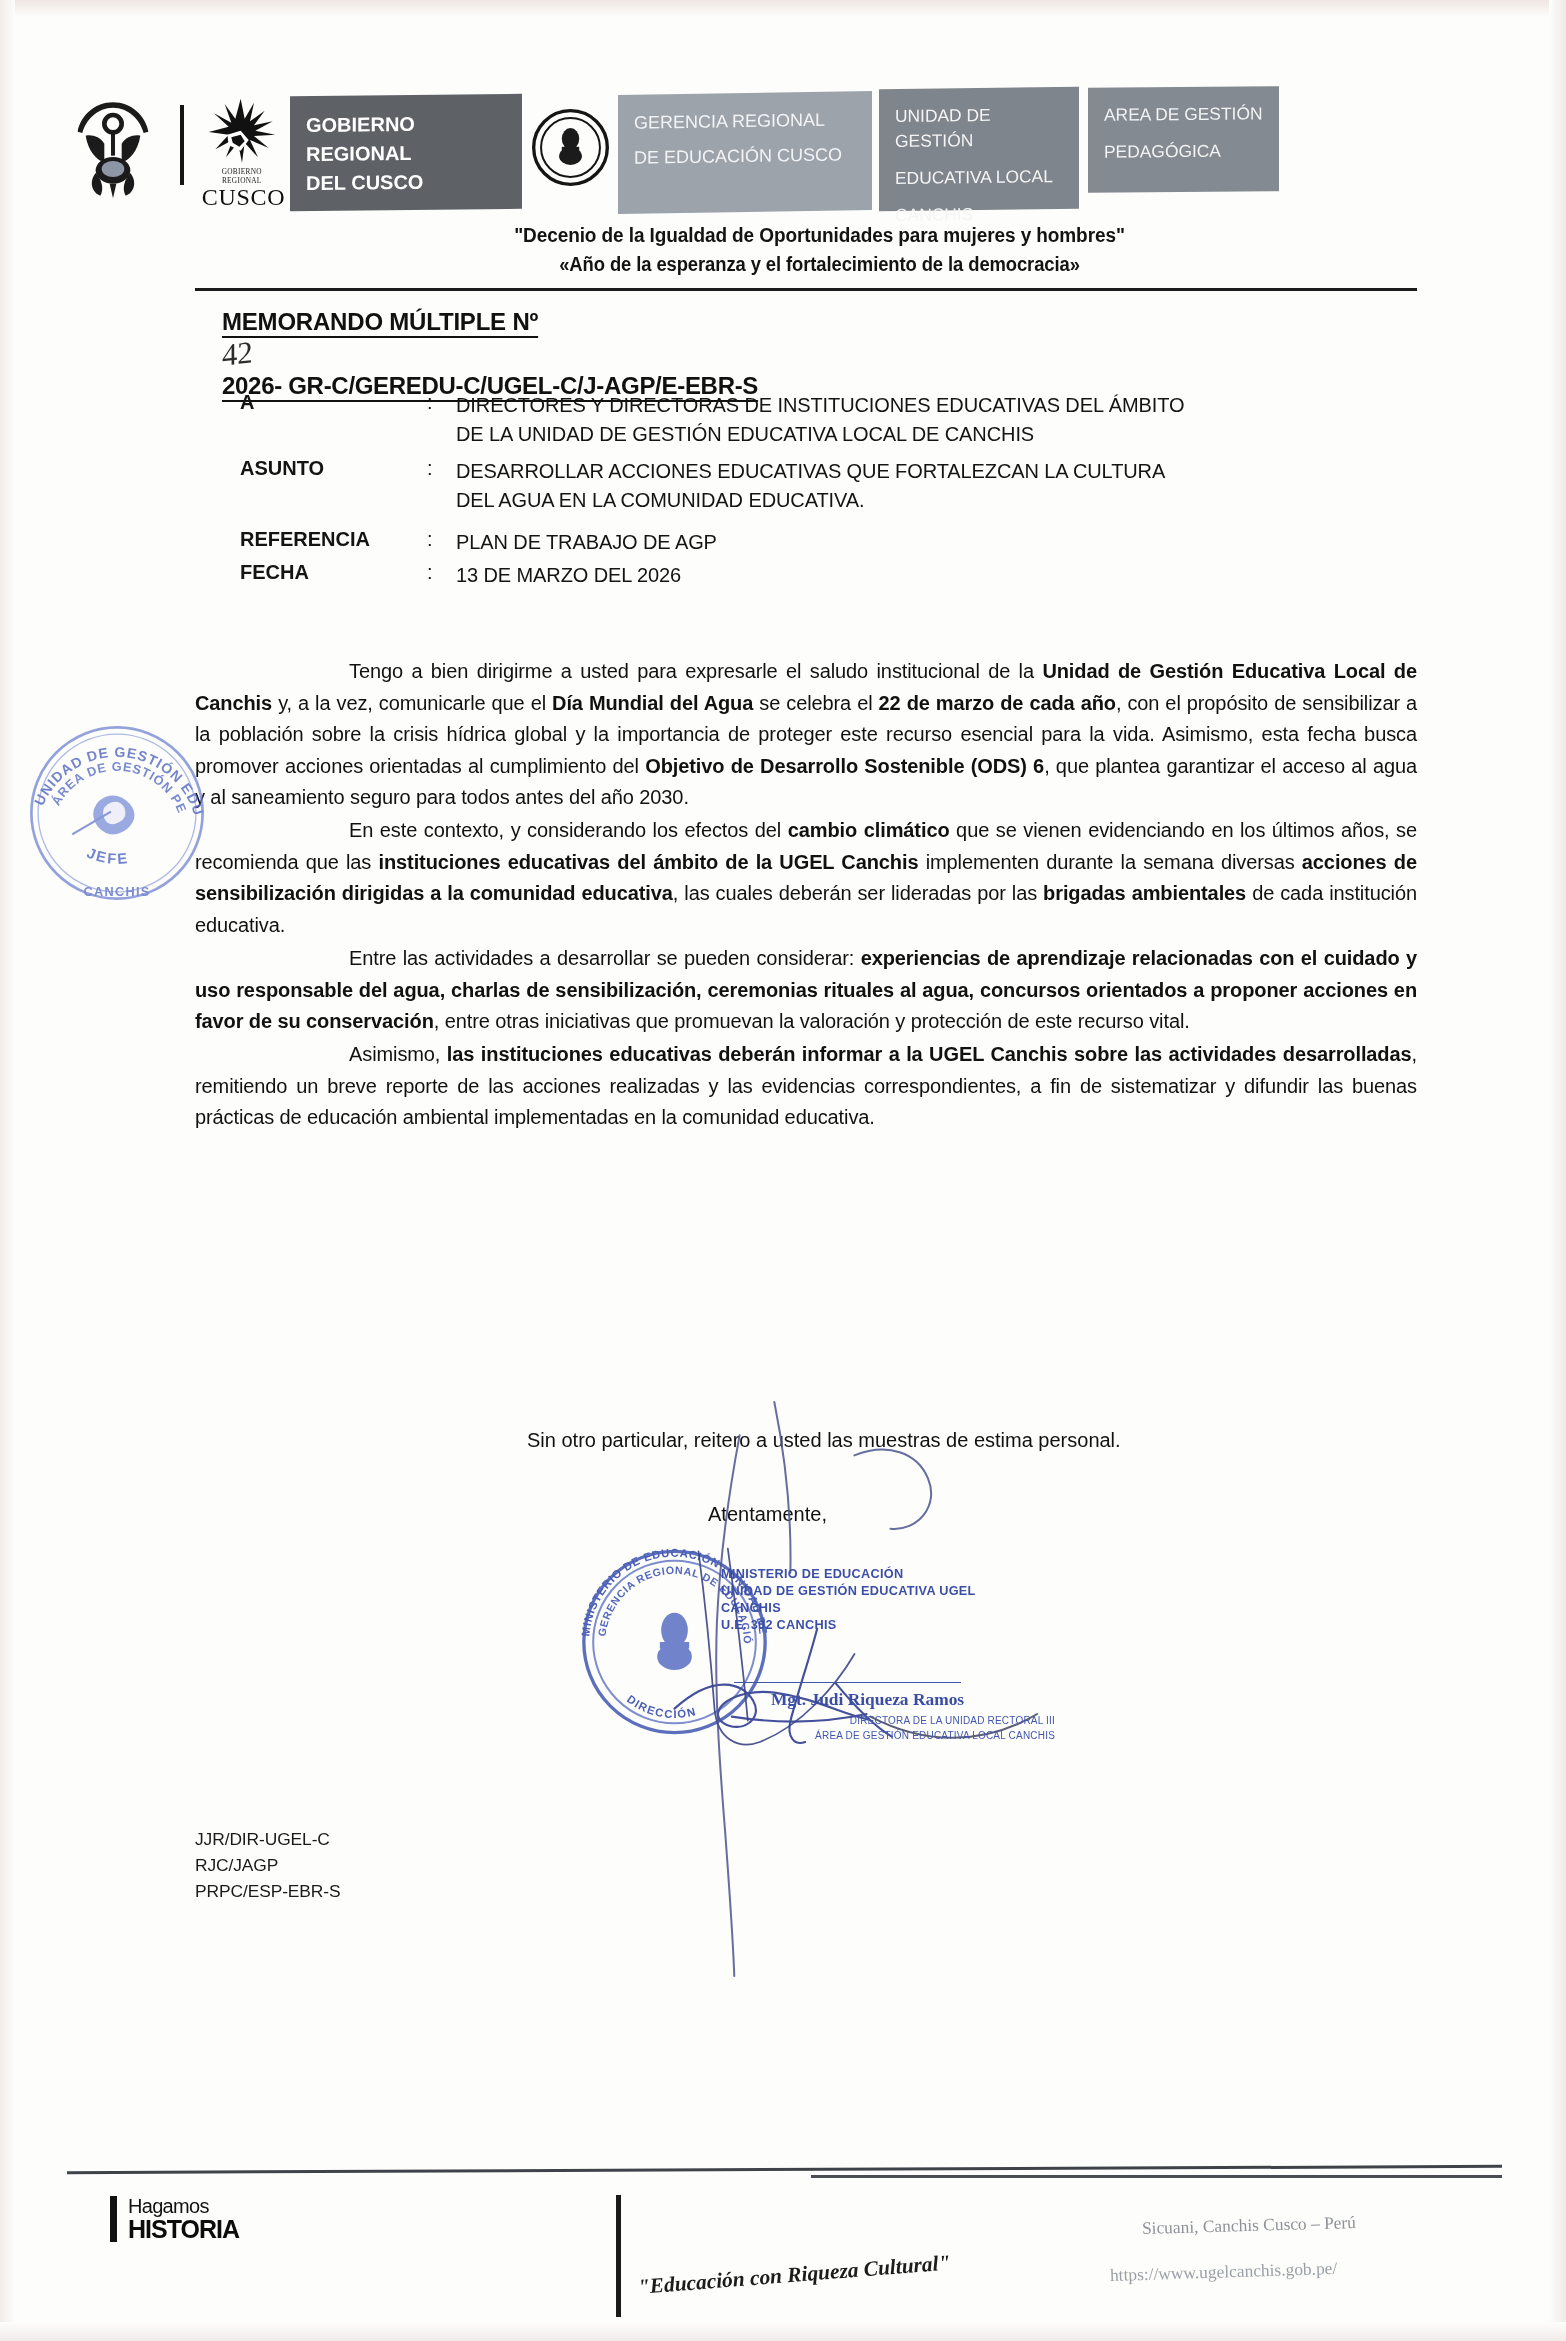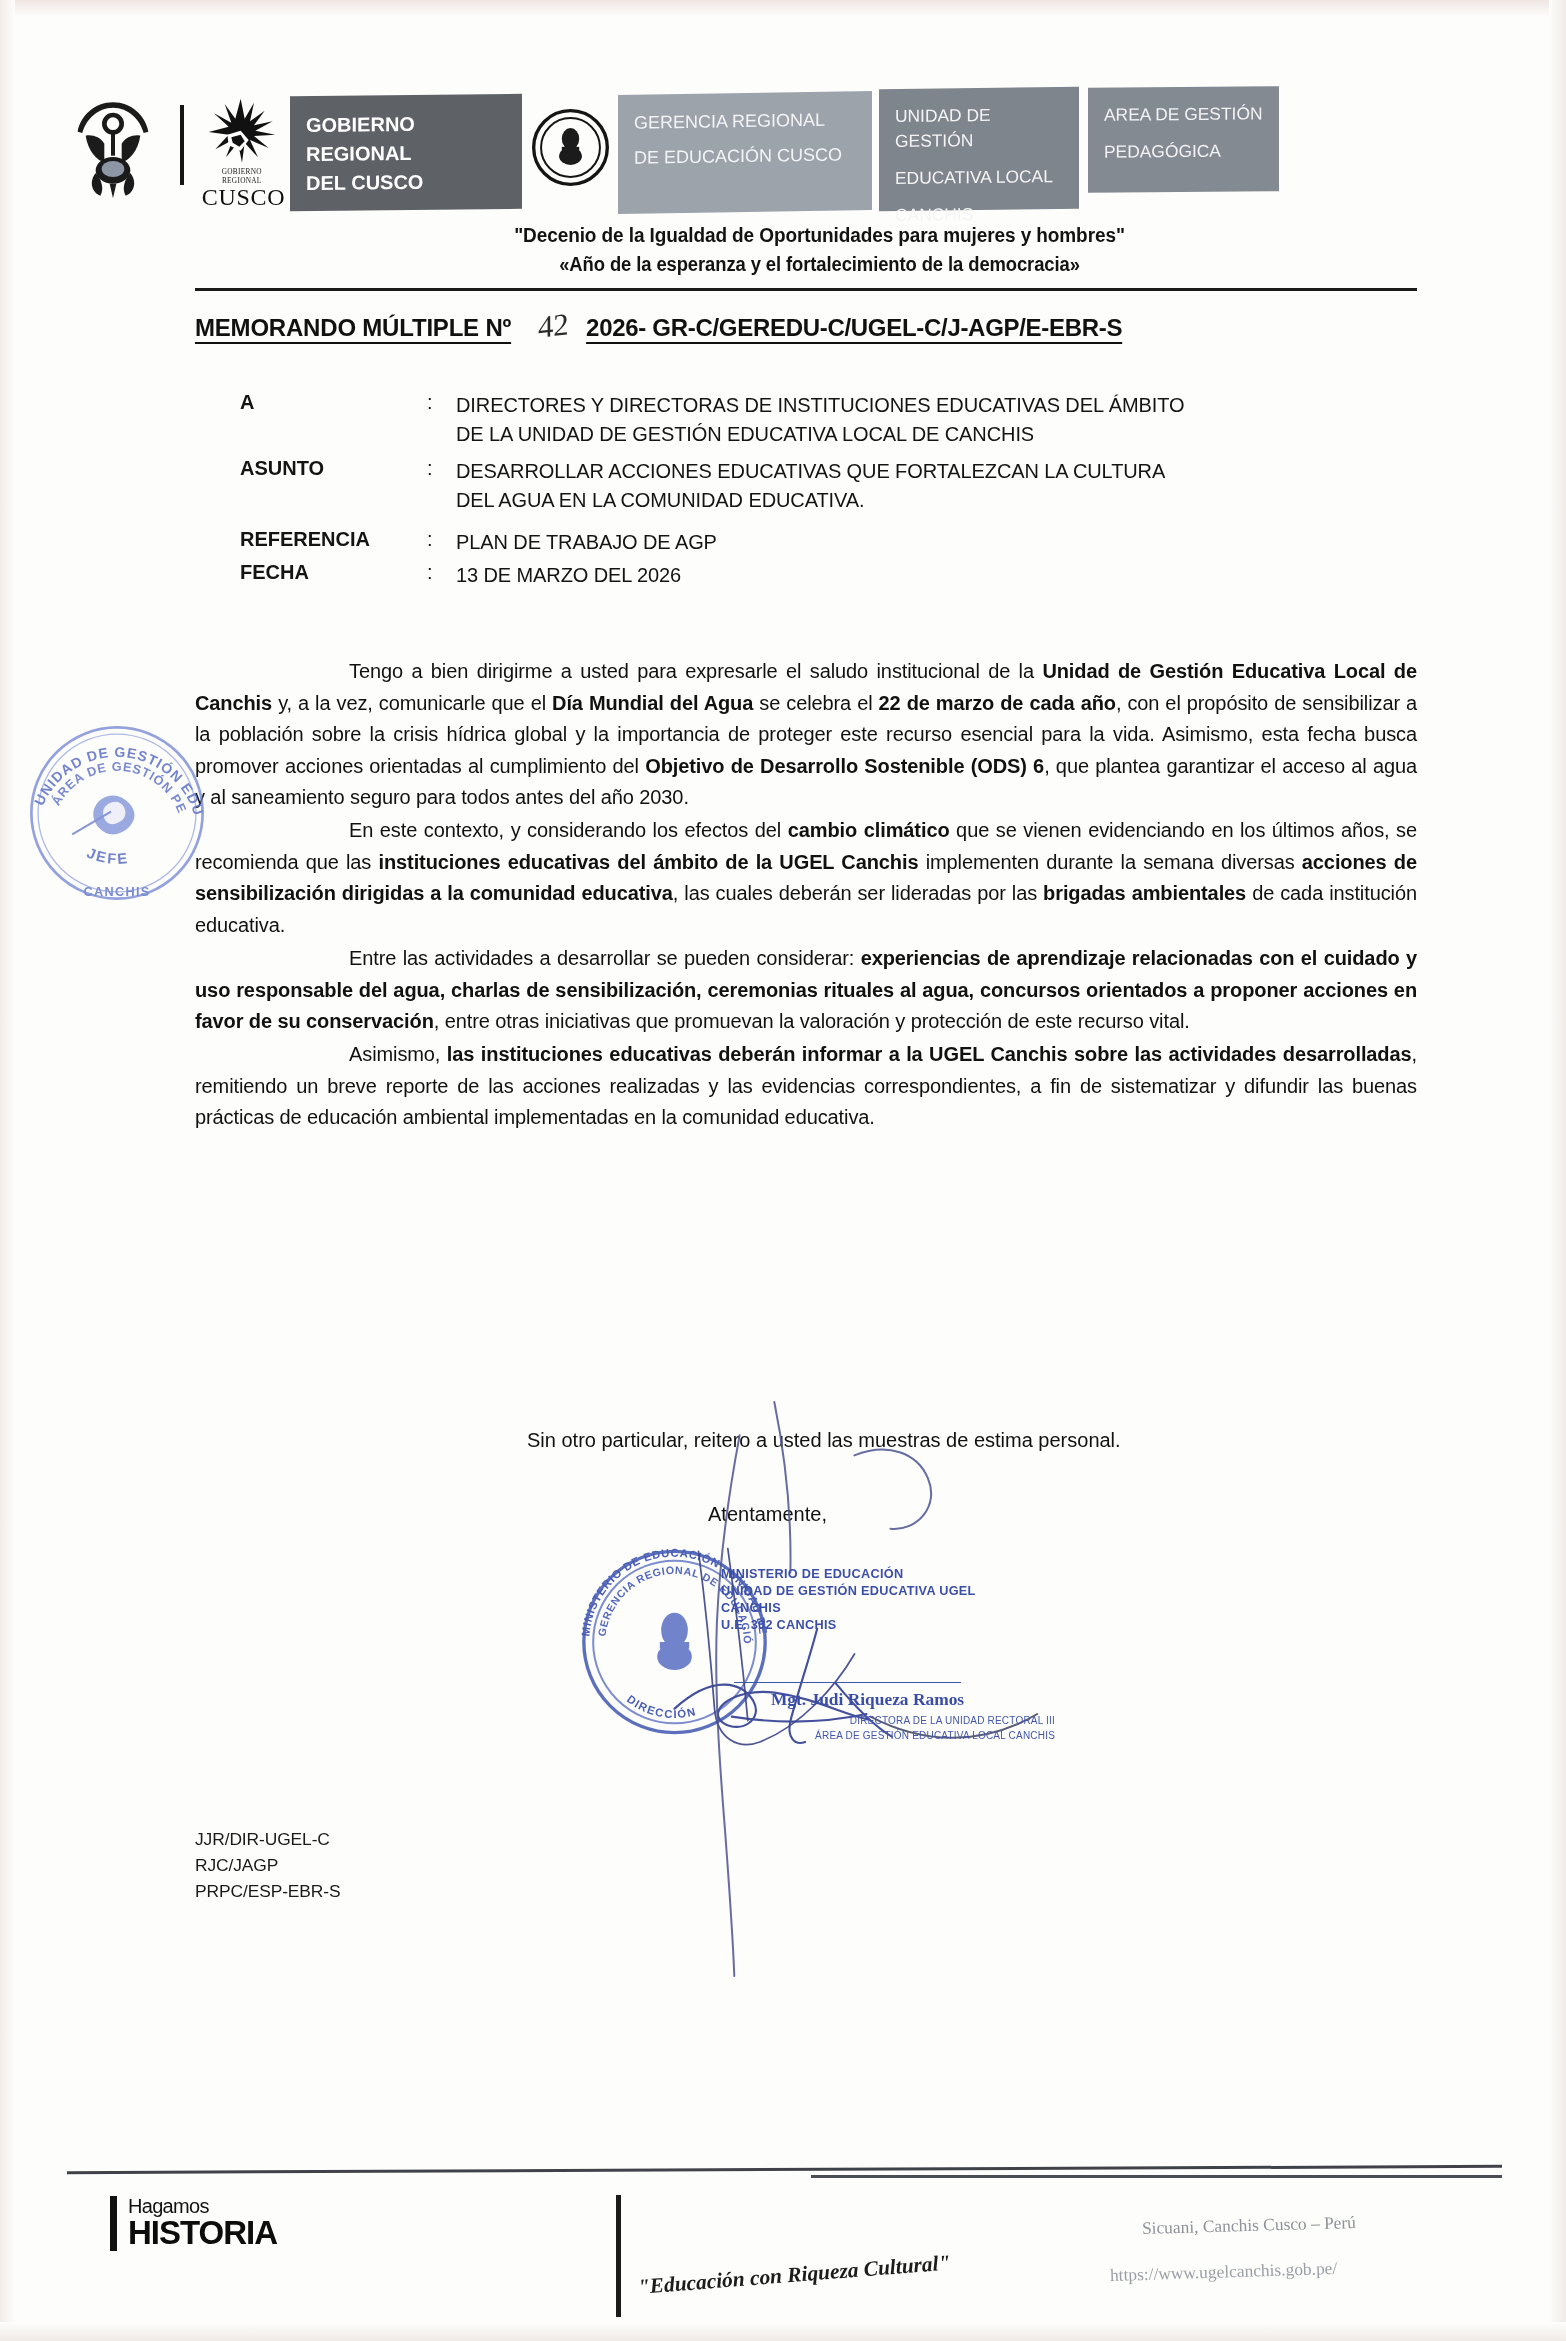--- a/index.html
+++ b/index.html
@@ -170,20 +170,21 @@
   
   .memo-title {
     position: absolute;
     left: 195px; top: 308px;
     display: flex;
     align-items: baseline;
     font-size: 24px;
     font-weight: bold;
     color: #111;
     letter-spacing: -0.2px;
+    flex-direction: column;
   }
   .memo-title .lbl {
     text-decoration: underline;
     text-underline-offset: 6px;
     text-decoration-thickness: 2px;
   }
   .memo-title .num {
     font-family: "Liberation Serif", serif;
     font-size: 31px;
     font-weight: normal;
@@ -345,21 +346,21 @@
   .hagamos .vbar {
     width: 7.3px;
     background: #111;
     margin-right: 10.7px;
   }
   .hagamos .txt .l1 {
     font-size: 20px; color: #121212; line-height: 1; letter-spacing: -0.7px;
     font-family: "Liberation Sans", sans-serif;
   }
   .hagamos .txt .l2 {
-    font-size: 33px; font-weight: bold; color: #0c0c0c; line-height: 1.05;
+    font-size: 25px; font-weight: bold; color: #0c0c0c; line-height: 1.05;
     letter-spacing: -1px;
     font-family: "Liberation Sans", sans-serif;
   }
 
   .footer-divider {
     position: absolute;
     left: 616px; top: 2195px;
     width: 4.7px; height: 122px;
     background: #1a1a1a;
   }

